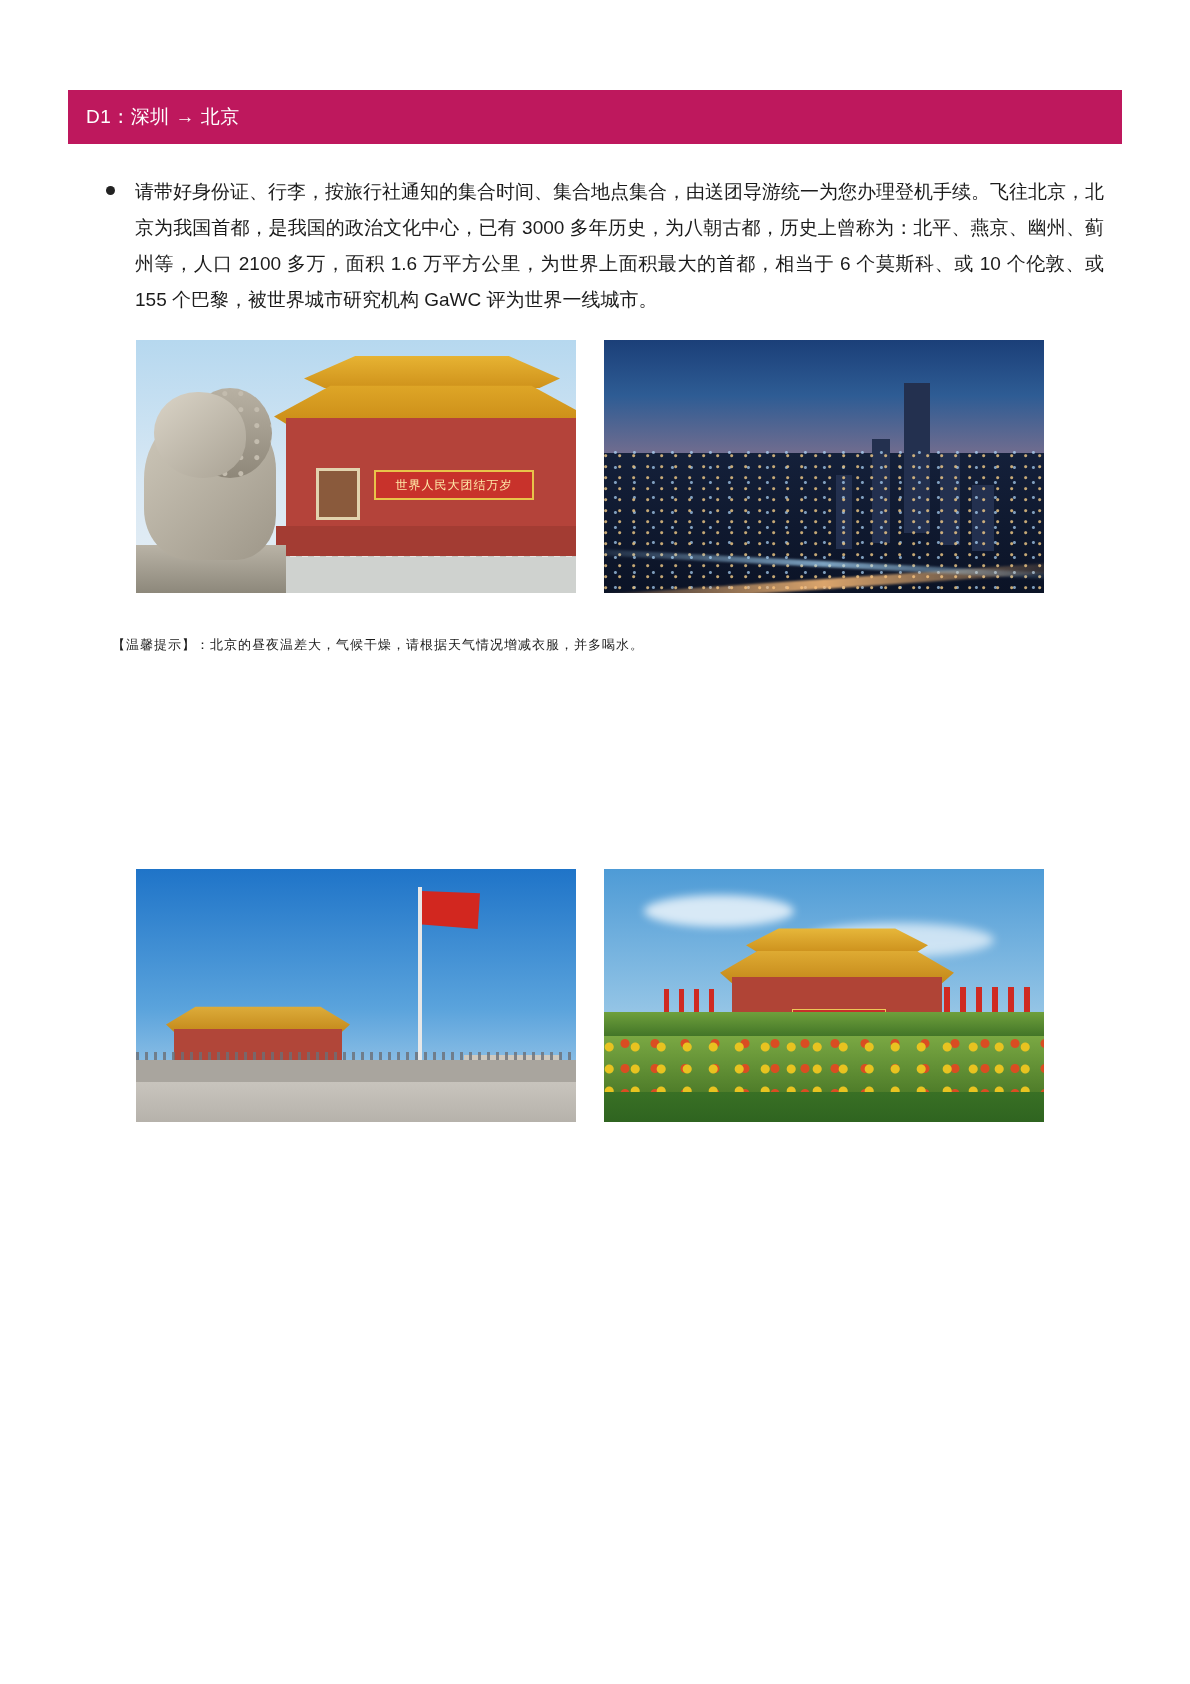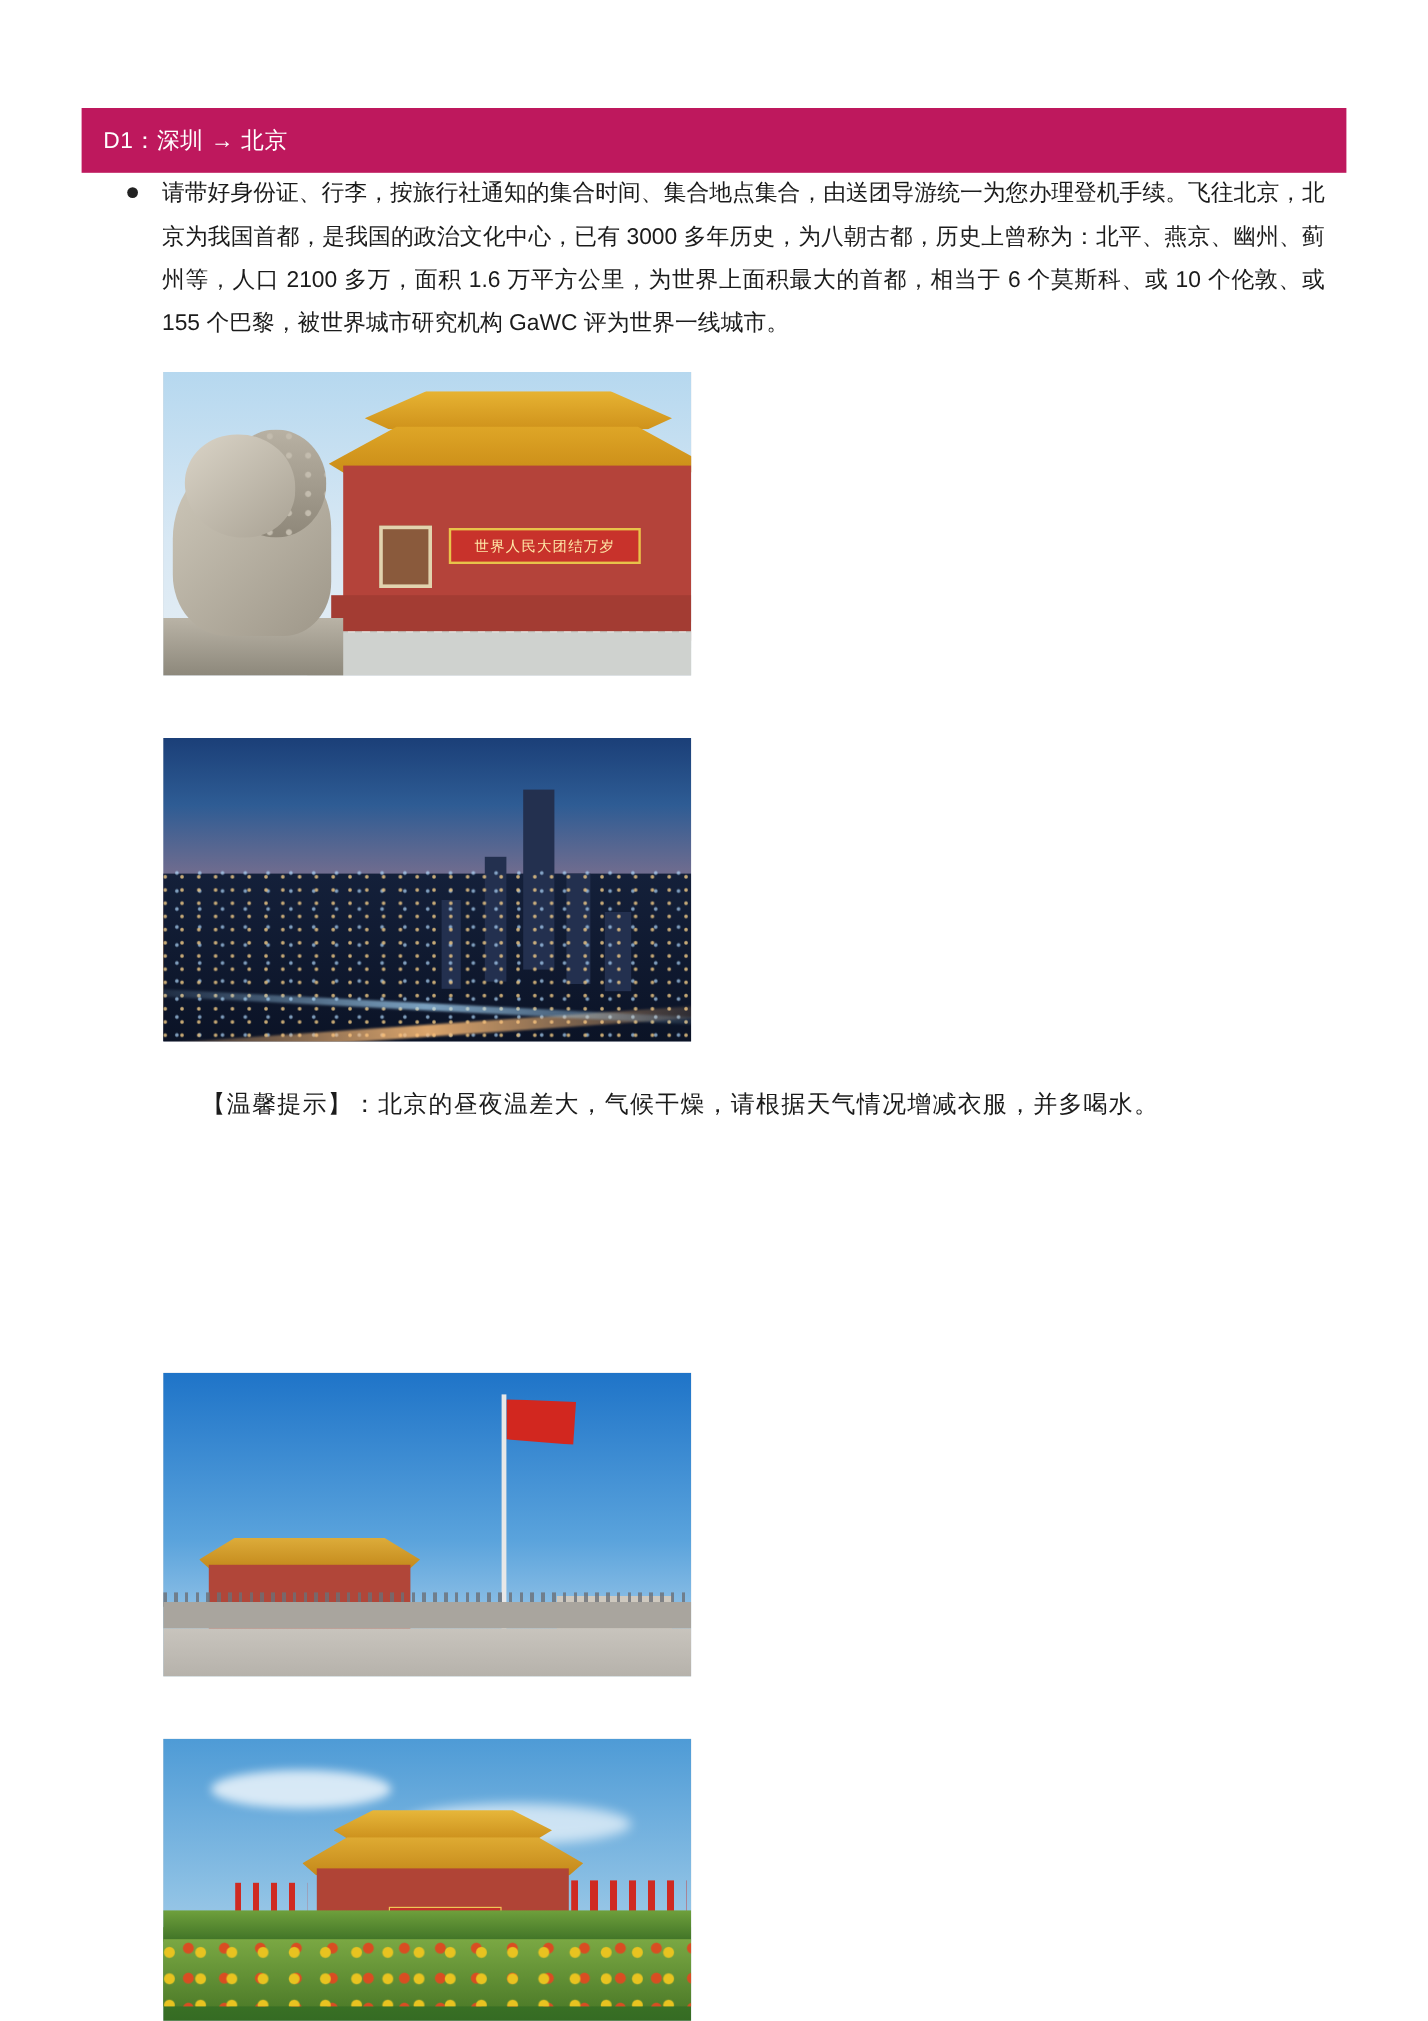--- a/index.html
+++ b/index.html
@@ -40,20 +40,21 @@
     font-weight: 400;
   }
 
   
   .block {
     margin: 0 68px;
   }
   .bullet-row {
     display: flex;
     align-items: flex-start;
+    margin-top: 30px;
   }
   .bullet-dot {
     width: 9px;
     height: 9px;
     border-radius: 50%;
     background: #222;
     flex: 0 0 auto;
     margin: 12px 20px 0 38px;
   }
   .para {
@@ -66,34 +67,33 @@
   }
   .plain-para {
     font-size: 19px;
     line-height: 36px;
     color: #1b1b1b;
     margin-left: 68px;
     padding-right: 20px;
   }
   .tip-para {
     font-family: "DejaVu Serif", "Liberation Serif", serif;
-    font-size: 20px;
+    font-size: 13px;
     line-height: 36px;
     color: #1b1b1b;
-    margin-left: 100px;
+    margin-left: 44px;
     padding-right: 20px;
     letter-spacing: 1px;
   }
 
   
   .img-row {
     display: flex;
-    gap: 52px;
+    gap: 28px;
     margin: 22px 0 0 68px;
-    flex-direction: column;
   }
   .photo {
     width: 440px;
     height: 253px;
     position: relative;
     overflow: hidden;
     background: #cfd6dd;
   }
 
   

